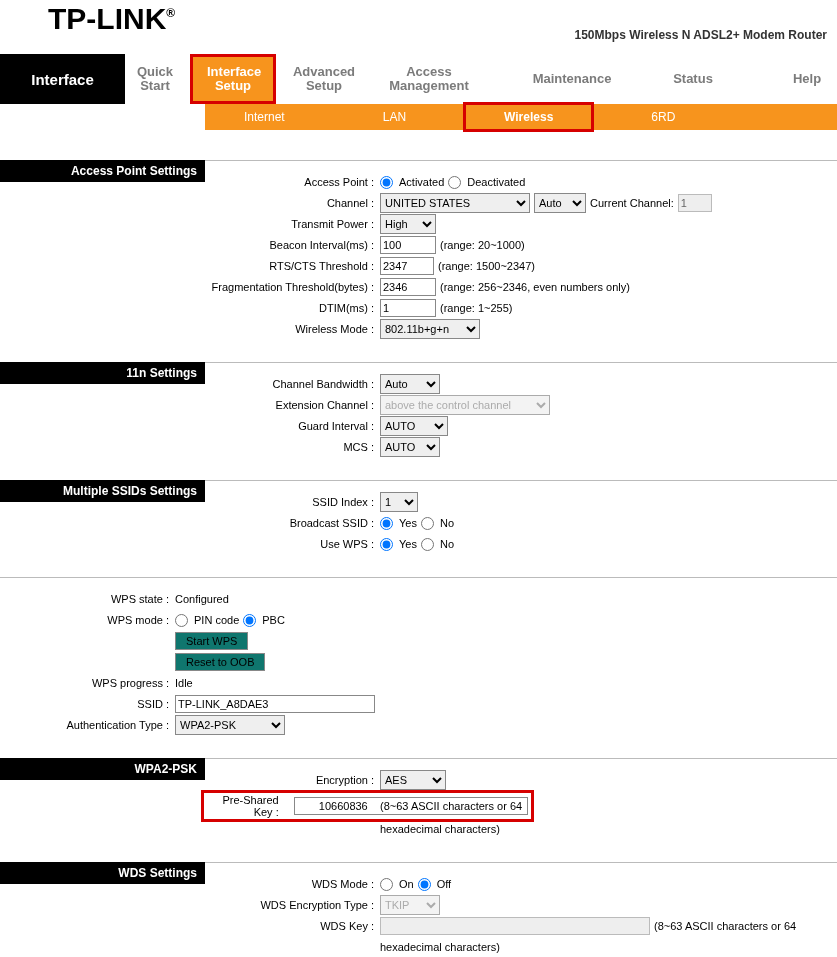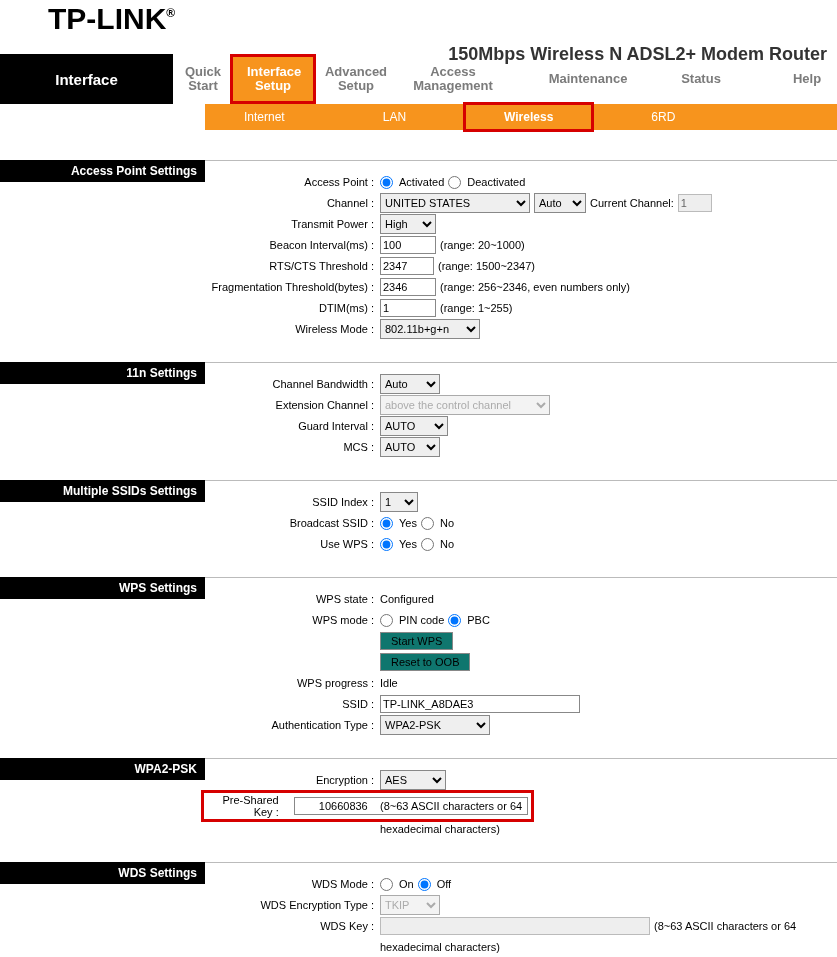--- a/index.html
+++ b/index.html
@@ -23,22 +23,22 @@
     font-family: "Arial Black", Arial, sans-serif;
     font-weight: 900;
     font-size: 30px;
     color: #000000;
     letter-spacing: 0px;
   }
   .logo-wrap sup { font-size: 12px; vertical-align: top; position: relative; top: 4px; }
   .product-title {
     position: absolute;
     right: 10px;
-    top: 44px;
-    font-size: 18px;
+    top: 28px;
+    font-size: 12px;
     font-weight: bold;
     color: #333;
   }
 
   
   .topnav {
     display: flex;
     height: 50px;
     align-items: stretch;
   }
@@ -49,20 +49,21 @@
     font-weight: bold;
     font-size: 15px;
     display: flex;
     align-items: center;
     justify-content: center;
   }
   .topnav .tabs {
     flex: 1;
     display: flex;
     align-items: center;
+    gap: 8px;
   }
   .topnav .tab {
     color: #7b7b7b;
     font-weight: bold;
     font-size: 13px;
     text-align: center;
     padding: 6px 10px;
     line-height: 14px;
     cursor: pointer;
   }
@@ -352,21 +353,20 @@
         <input type="radio" checked="" style="">
               <span>Yes</span>
         <input type="radio" style="">
               <span>No</span>
       </div>
     </div>
   </div>
 </div>
 
 <div class="sect">
-  <div class="shead">WPS Settings</div>
   <div class="sbody">
     <div class="row">
       <div class="lbl">WPS state :</div>
       <div class="val">
               <span>Configured</span>
             </div>
     </div>
     <div class="row">
       <div class="lbl">WPS mode :</div>
       <div class="val">

